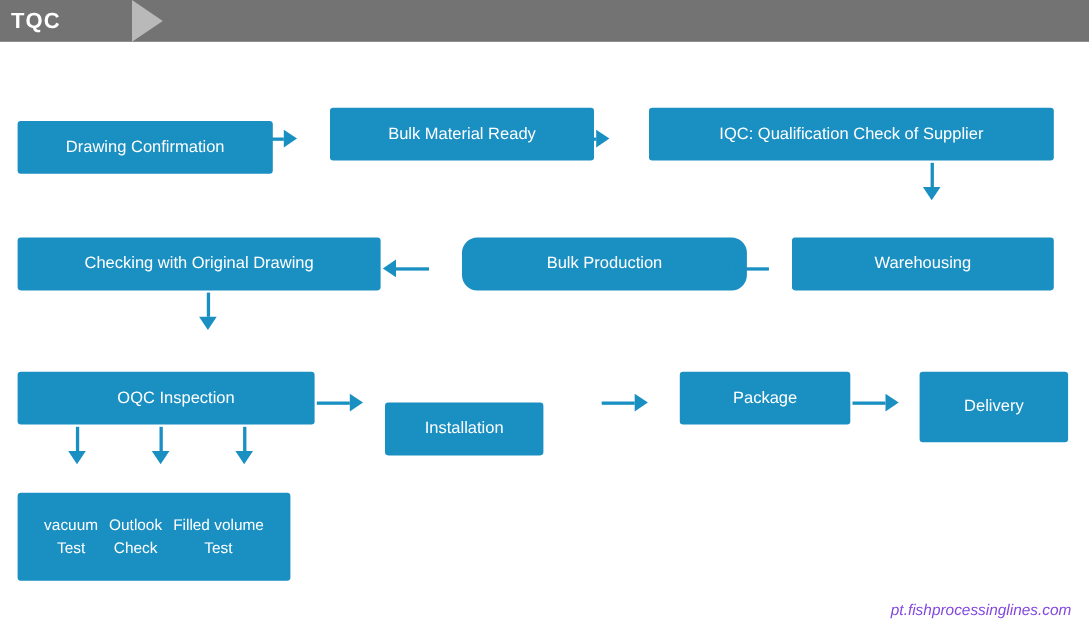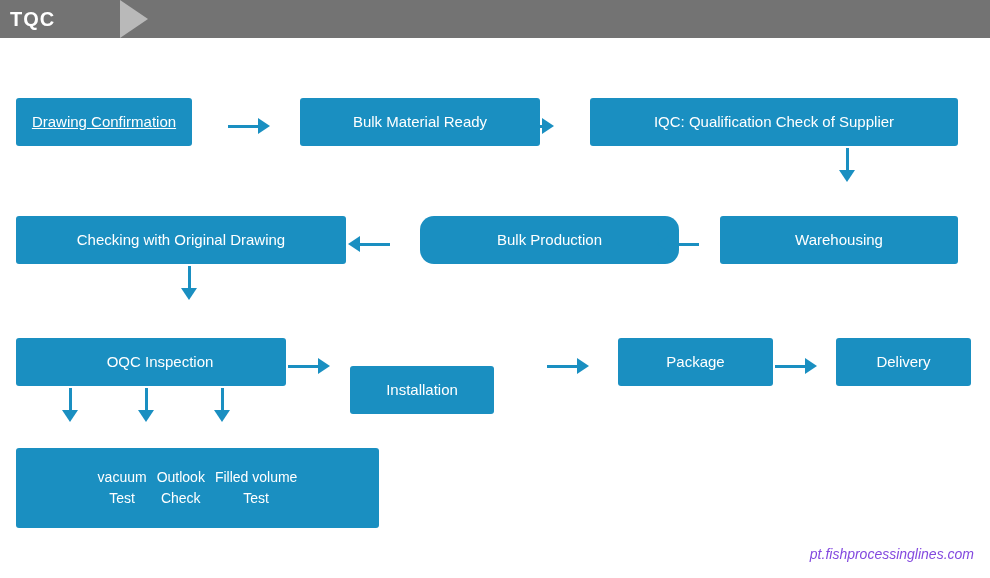--- a/index.html
+++ b/index.html
@@ -58,22 +58,22 @@
       text-align: center;
       font-size: 15px;
       font-weight: 500;
       padding: 8px 10px;
       position: absolute;
       line-height: 1.3;
     }
 
     
     .box-drawing-confirmation {
-      left: 16px; top: 60px;
-      width: 176px; height: 48px; text-decoration: underline;
+      left: 16px; top: 72px;
+      width: 232px; height: 48px;
     }
     .box-bulk-material {
       left: 300px; top: 60px;
       width: 240px; height: 48px;
     }
     .box-iqc {
       left: 590px; top: 60px;
       width: 368px; height: 48px;
     }
 
@@ -99,27 +99,27 @@
     .box-installation {
       left: 350px; top: 300px;
       width: 144px; height: 48px; margin-top: 28px;
     }
     .box-package {
       left: 618px; top: 300px;
       width: 155px; height: 48px;
     }
     .box-delivery {
       left: 836px; top: 300px;
-      width: 135px; height: 48px;
+      width: 135px; height: 64px;
     }
 
     
     .box-bottom {
       left: 16px; top: 410px;
-      width: 363px; height: 80px;
+      width: 248px; height: 80px;
       font-size: 14px;
       justify-content: center;
     }
     .box-bottom-inner {
       display: flex;
       flex-direction: row;
       gap: 10px;
       align-items: center;
       justify-content: center;
     }

